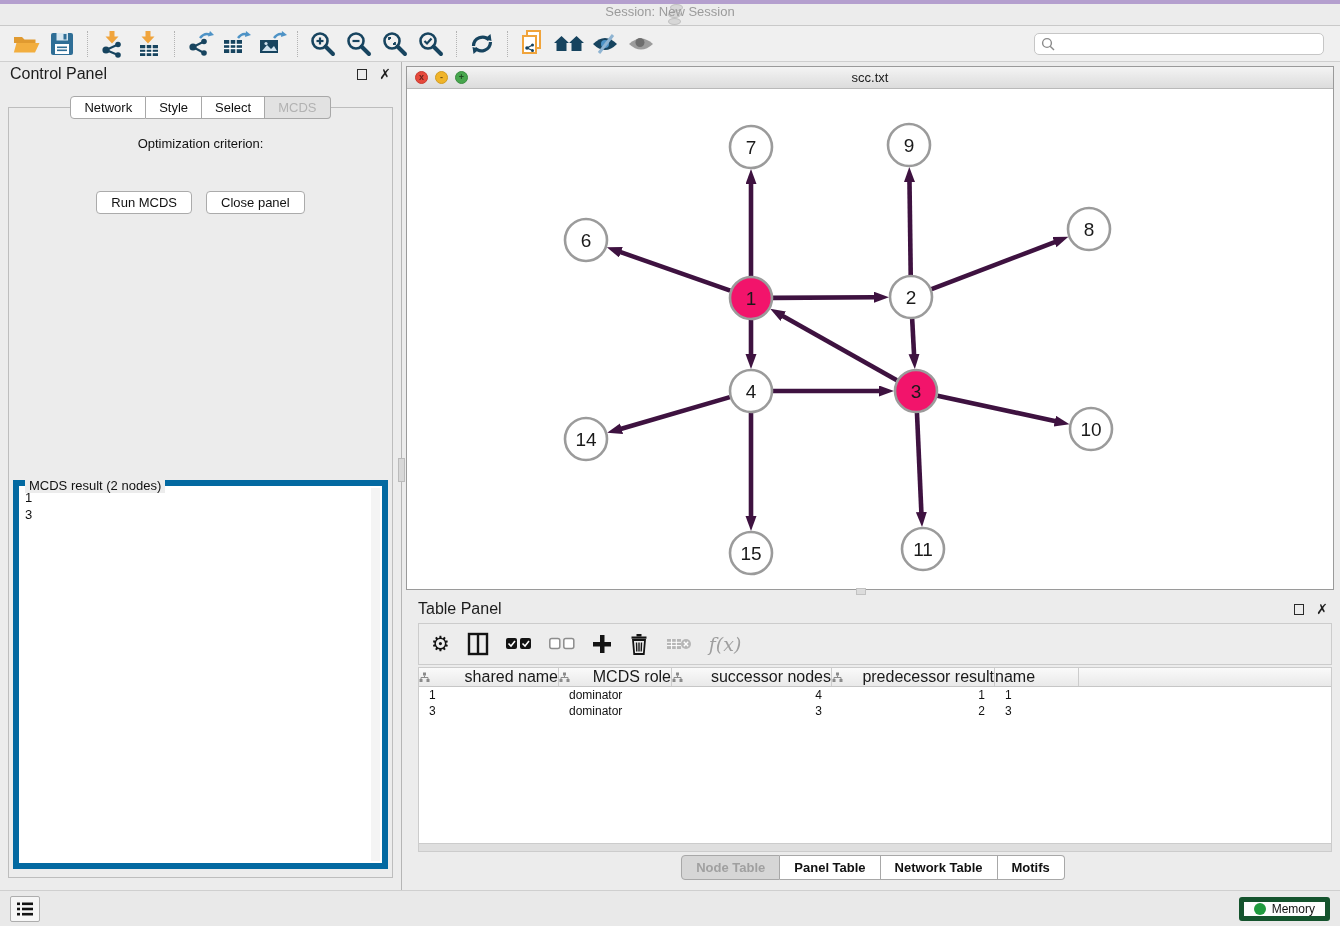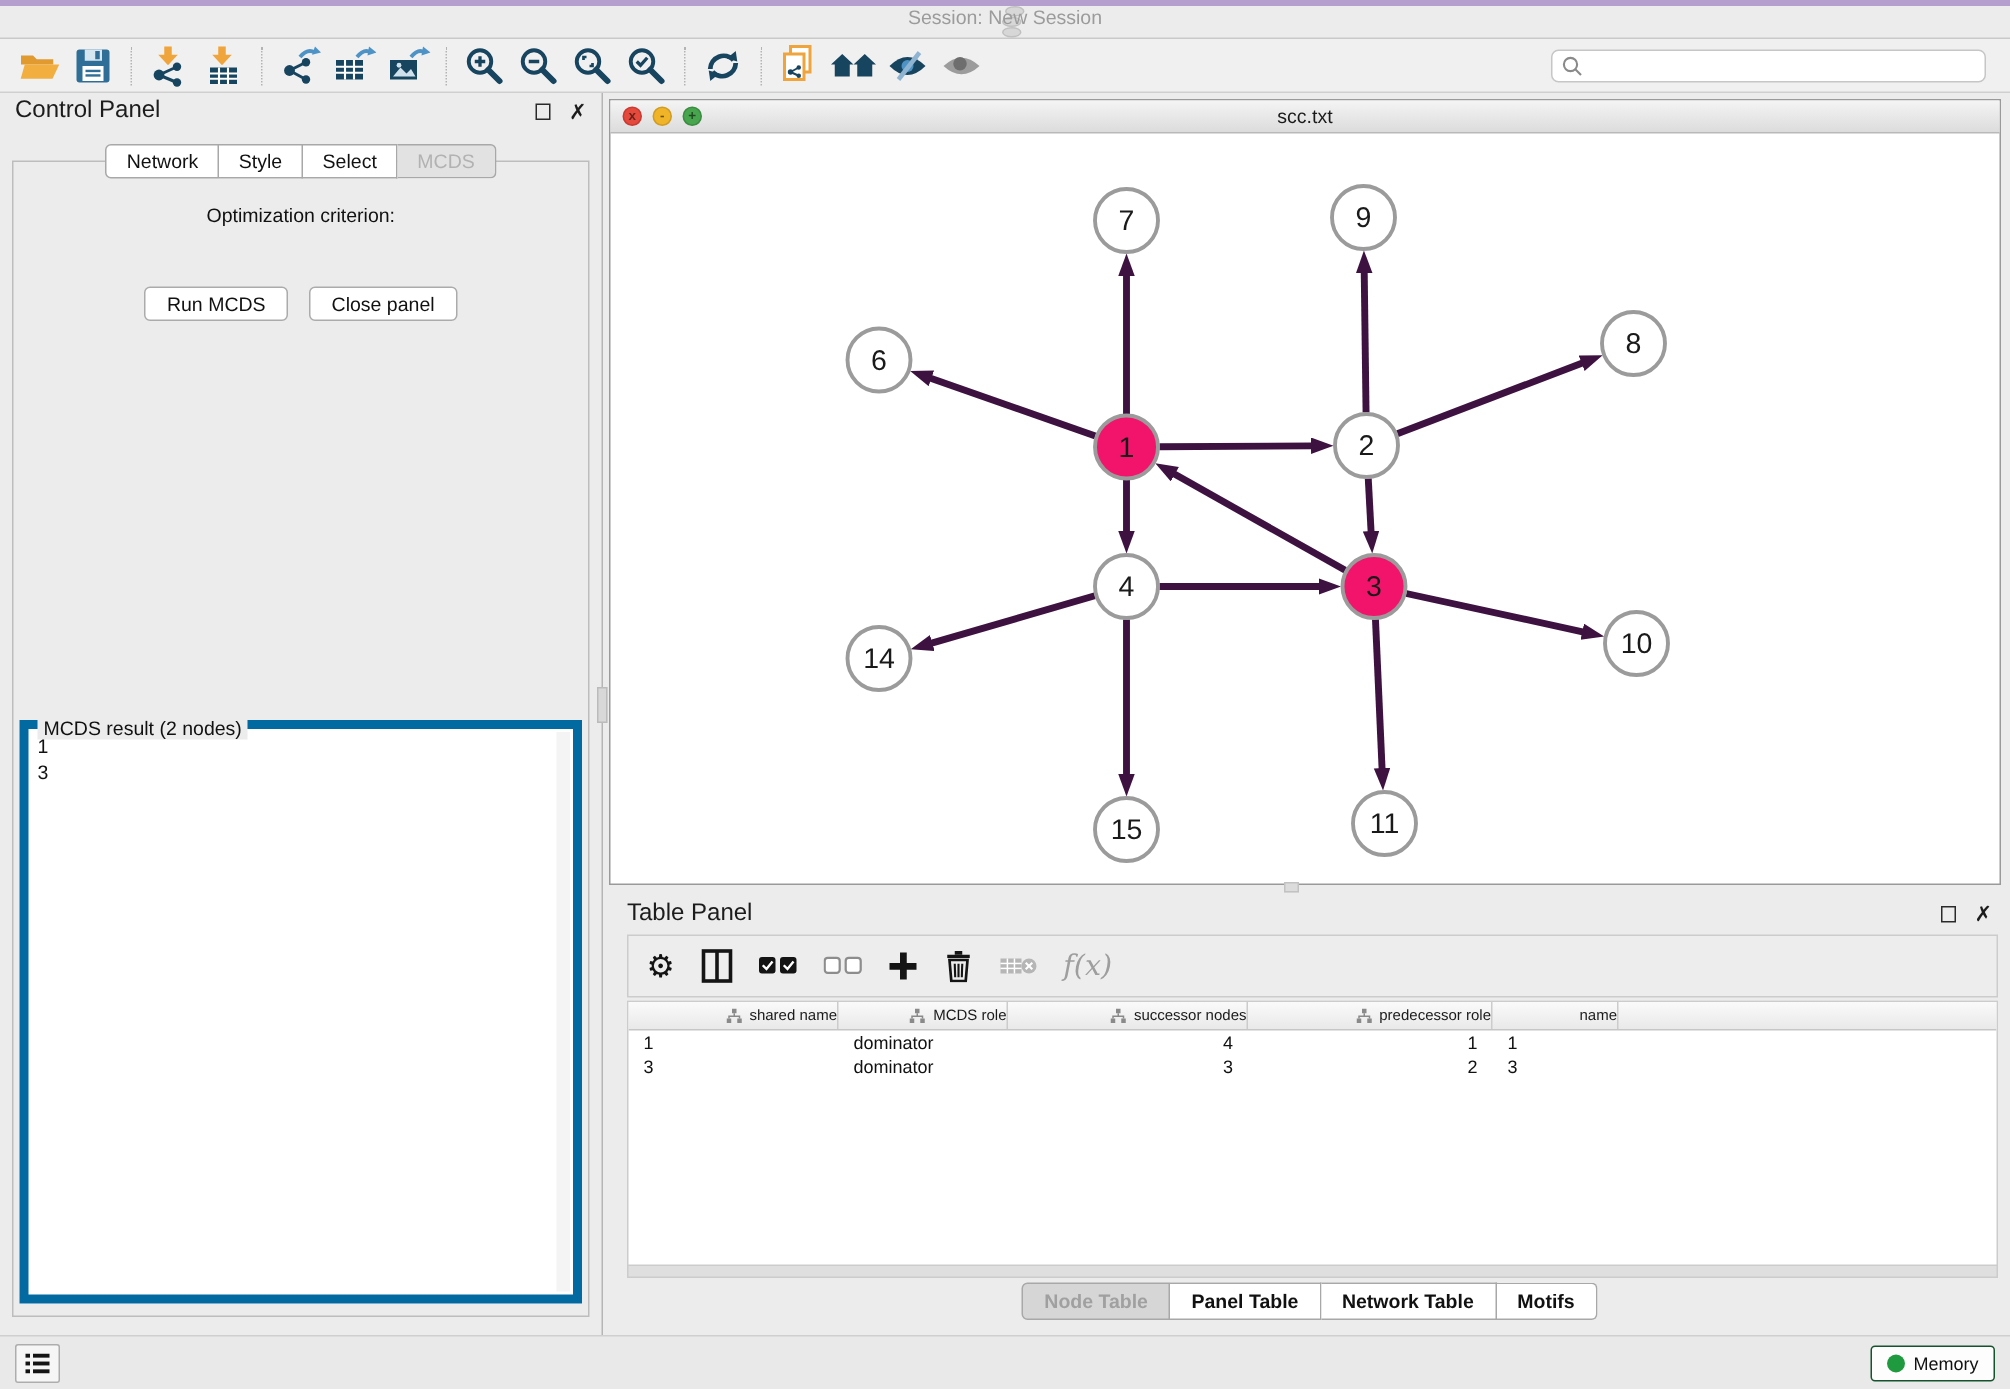--- a/index.html
+++ b/index.html
@@ -72,36 +72,36 @@
 
   
   #table-panel { position:absolute; left:406px; top:597px; width:934px; height:293px; background:#ececec; }
   #tp-toolbar { position:absolute; left:12px; right:8px; top:26px; height:42px; background:#ededed;
     border:1px solid #cccccc; display:flex; align-items:center; gap:17px; padding:0 12px; }
   .tp-icon { display:flex; align-items:center; justify-content:center; }
   #gear-glyph { font-size:21px; color:#141414; font-family:"DejaVu Sans",sans-serif; }
   #fx-glyph { font-size:19px; color:#9e9e9e; font-family:"DejaVu Serif","Liberation Serif",serif; font-style:italic; }
   #data-table { position:absolute; left:12px; right:8px; top:70px; bottom:46px; background:#fff; border:1px solid #cccccc; overflow:hidden; }
   #thead { display:flex; height:19px; background:linear-gradient(#fafafa,#e9e9e9); border-bottom:1px solid #c6c6c6; }
-  .th { display:flex; align-items:center; justify-content:flex-end; gap:5px; font-size:10px; color:#1a1a1a;
+  .th { display:flex; align-items:center; justify-content:space-between; gap:5px; font-size:16px; color:#1a1a1a;
     border-right:1px solid #cccccc; overflow:hidden; }
   .trow { display:flex; height:16px; align-items:center; font-size:12px; color:#111; }
   .td { padding:0 10px; overflow:hidden; white-space:nowrap; }
   #tp-tabs { position:absolute; bottom:10px; left:0; right:0; display:flex; justify-content:center; }
   .tp-tab { font-size:13px; font-weight:bold; padding:4px 14px; background:#fff; border:1px solid #a8a8a8; border-left:none; color:#111; }
   .tp-tab:first-child { border-left:1px solid #a8a8a8; border-radius:4px 0 0 4px; }
   .tp-tab:last-child { border-radius:0 4px 4px 0; }
   .tp-tab.selected { background:#d6d6d6; color:#a0a0a0; }
   #tp-bottomstrip { position:absolute; left:12px; right:8px; bottom:38px; height:8px; background:#dfdfdf; border:1px solid #cccccc; border-top:none; }
 
   
   #status-bar { position:absolute; top:890px; left:0; width:1340px; height:36px; background:#e9e9e9; border-top:1px solid #cfcfcf; }
   #list-btn { position:absolute; left:10px; top:5px; width:30px; height:26px; background:#f6f6f6; border:1px solid #adadad;
     border-radius:2px; display:flex; align-items:center; justify-content:center; }
-  #memory-btn { position:absolute; right:10px; top:6px; height:24px; background:#fdfdfd; border:1px solid #14532d;
+  #memory-btn { position:absolute; right:10px; top:6px; height:24px; background:#fdfdfd; border:5px solid #14532d;
     border-radius:3px; display:flex; align-items:center; gap:6px; padding:1px 10px; font-size:12px; color:#111; }
   #memory-dot { width:12px; height:12px; border-radius:50%; background:#1f9a3e; }
 </style>
 </head>
 <body>
 
 <div id="desktop-strip"></div>
 
 <div id="titlebar">
   <div class="traffic-inactive"></div>
@@ -444,21 +444,21 @@
           </svg>
           <span>successor nodes</span>
         </div>
         <div class="th" style="width: 163px;">
           <svg width="11" height="11" viewBox="0 0 11 11">
             <rect x="4" y="0.5" width="3" height="3" fill="#8a8a8a"></rect>
             <rect x="0.5" y="7" width="3" height="3" fill="#8a8a8a"></rect>
             <rect x="7.5" y="7" width="3" height="3" fill="#8a8a8a"></rect>
             <path d="M5.5 3.5 v2 M2 7 v-1.5 h7 V7" fill="none" stroke="#8a8a8a" stroke-width="1"></path>
           </svg>
-          <span>predecessor role</span>
+          <span>predecessor result</span>
         </div>
         <div class="th" style="width: 84px;">
           <span>name</span>
         </div>
       </div>
     <div id="tbody">
         <div class="trow">
           <div class="td" style="width: 140px; text-align: left;">1</div>
           <div class="td" style="width: 113px; text-align: left;">dominator</div>
           <div class="td" style="width: 160px; text-align: right;">4</div>

